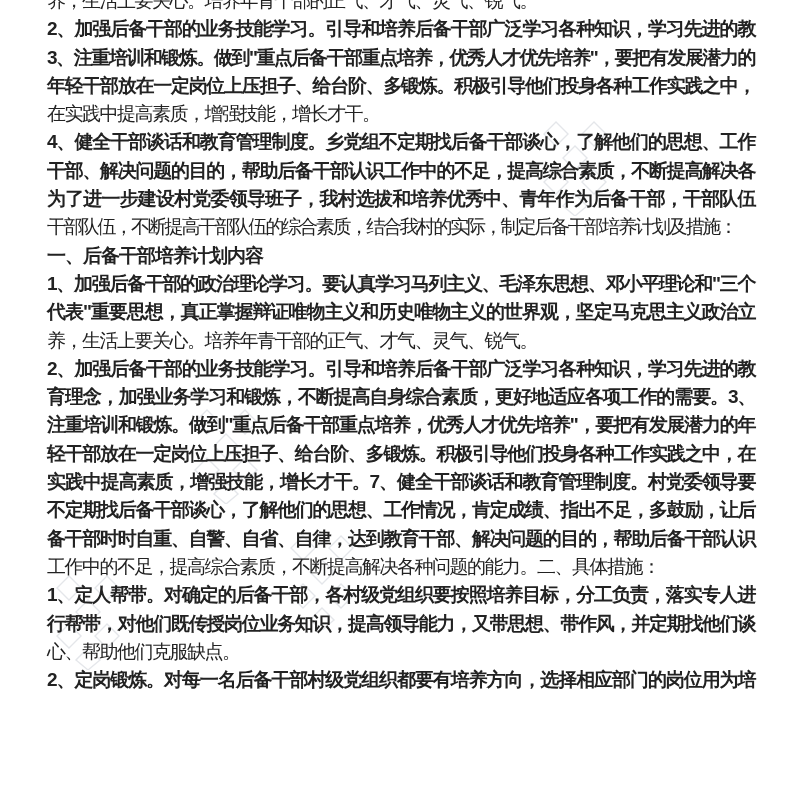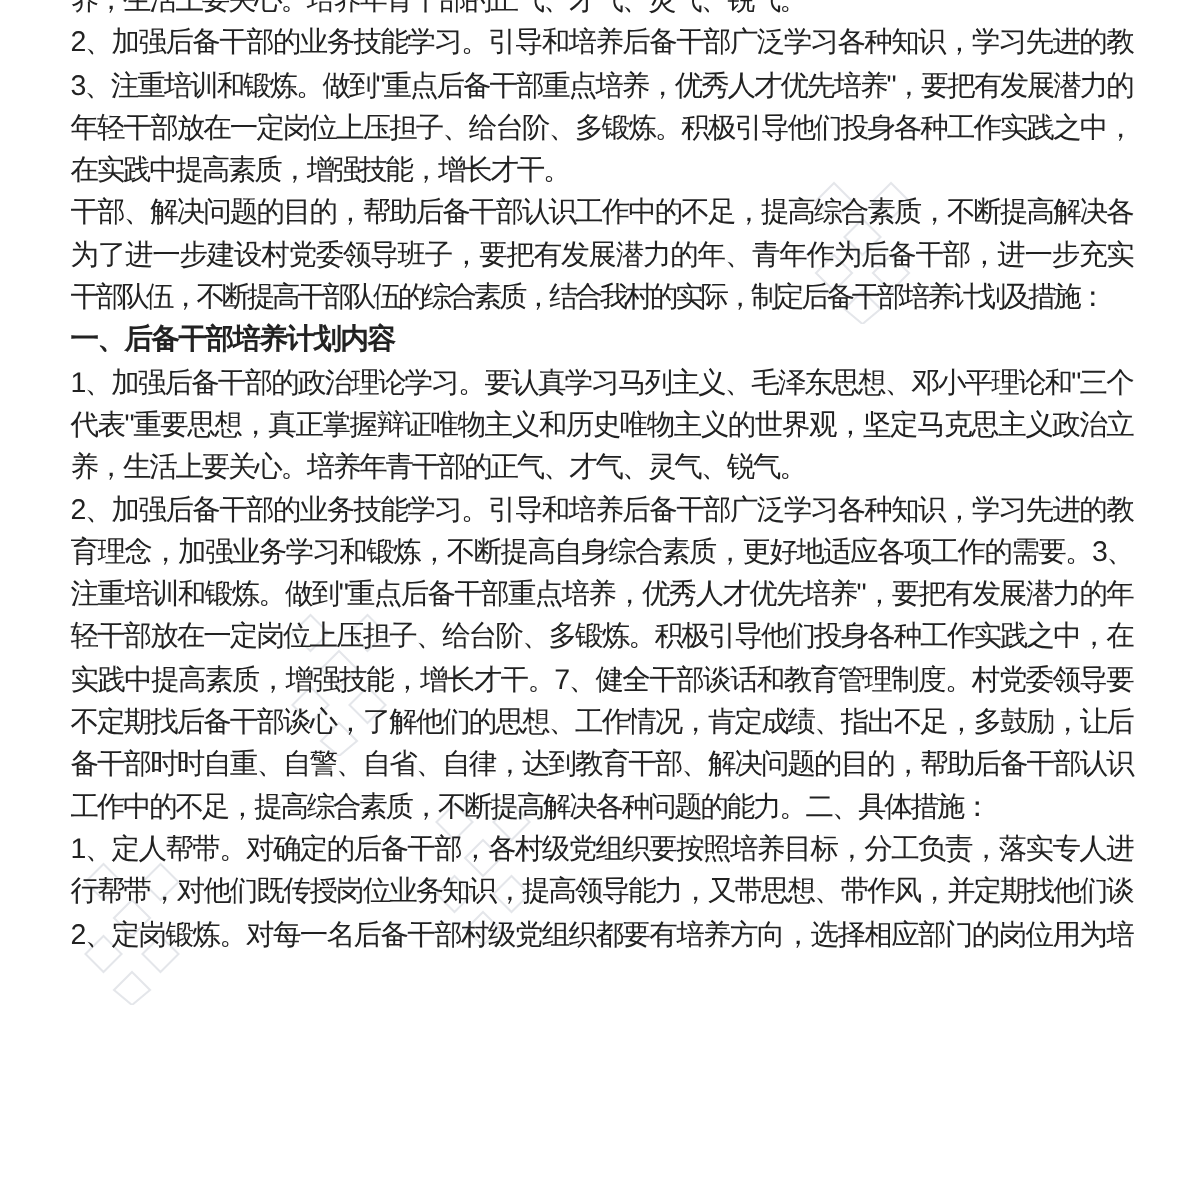--- a/index.html
+++ b/index.html
@@ -28,20 +28,21 @@
   .line {
     height: 28.3px;
     line-height: 28.3px;
     letter-spacing: -1.5px;
     text-align: justify;
     white-space: normal;
     overflow: visible;
   }
   .line.full {
     text-align-last: justify;
+    font-weight: bold;
   }
   .line.end {
     text-align-last: left;
   }
   .line.end-tight {
     text-align-last: left;
     letter-spacing: -2.2px;
   }
   .line.heading {
     font-weight: 700;
@@ -116,32 +117,34 @@
     </g>
   </svg>
 </div>
     </div>
   <div class="text-col" style="color: rgb(34, 34, 34);">
       <div class="line end">养，生活上要关心。培养年青干部的正气、才气、灵气、锐气。</div>
       <div class="line full">2、加强后备干部的业务技能学习。引导和培养后备干部广泛学习各种知识，学习先进的教</div>
       <div class="line full">3、注重培训和锻炼。做到"重点后备干部重点培养，优秀人才优先培养"，要把有发展潜力的</div>
       <div class="line full">年轻干部放在一定岗位上压担子、给台阶、多锻炼。积极引导他们投身各种工作实践之中，</div>
       <div class="line end">在实践中提高素质，增强技能，增长才干。</div>
+      <div class="line full">4、健全干部谈话和教育管理制度。乡党组不定期找后备干部谈心，了解他们的思想、工作</div>
       <div class="line full">干部、解决问题的目的，帮助后备干部认识工作中的不足，提高综合素质，不断提高解决各</div>
-      <div class="line full">为了进一步建设村党委领导班子，要把有发展潜力的年、青年作为后备干部，进一步充实</div>
+      <div class="line full">为了进一步建设村党委领导班子，我村选拔和培养优秀中、青年作为后备干部，干部队伍</div>
       <div class="line end-tight">干部队伍，不断提高干部队伍的综合素质，结合我村的实际，制定后备干部培养计划及措施：</div>
       <div class="line heading">一、后备干部培养计划内容</div>
       <div class="line full">1、加强后备干部的政治理论学习。要认真学习马列主义、毛泽东思想、邓小平理论和"三个</div>
       <div class="line full">代表"重要思想，真正掌握辩证唯物主义和历史唯物主义的世界观，坚定马克思主义政治立</div>
       <div class="line end">养，生活上要关心。培养年青干部的正气、才气、灵气、锐气。</div>
       <div class="line full">2、加强后备干部的业务技能学习。引导和培养后备干部广泛学习各种知识，学习先进的教</div>
       <div class="line full">育理念，加强业务学习和锻炼，不断提高自身综合素质，更好地适应各项工作的需要。3、</div>
       <div class="line full">注重培训和锻炼。做到"重点后备干部重点培养，优秀人才优先培养"，要把有发展潜力的年</div>
       <div class="line full">轻干部放在一定岗位上压担子、给台阶、多锻炼。积极引导他们投身各种工作实践之中，在</div>
       <div class="line full">实践中提高素质，增强技能，增长才干。7、健全干部谈话和教育管理制度。村党委领导要</div>
       <div class="line full">不定期找后备干部谈心，了解他们的思想、工作情况，肯定成绩、指出不足，多鼓励，让后</div>
       <div class="line full">备干部时时自重、自警、自省、自律，达到教育干部、解决问题的目的，帮助后备干部认识</div>
       <div class="line end">工作中的不足，提高综合素质，不断提高解决各种问题的能力。二、具体措施：</div>
       <div class="line full">1、定人帮带。对确定的后备干部，各村级党组织要按照培养目标，分工负责，落实专人进</div>
       <div class="line full">行帮带，对他们既传授岗位业务知识，提高领导能力，又带思想、带作风，并定期找他们谈</div>
+      <div class="line end">心、帮助他们克服缺点。</div>
       <div class="line full">2、定岗锻炼。对每一名后备干部村级党组织都要有培养方向，选择相应部门的岗位用为培</div>
     </div>
 </div>
 
 </body></html>

